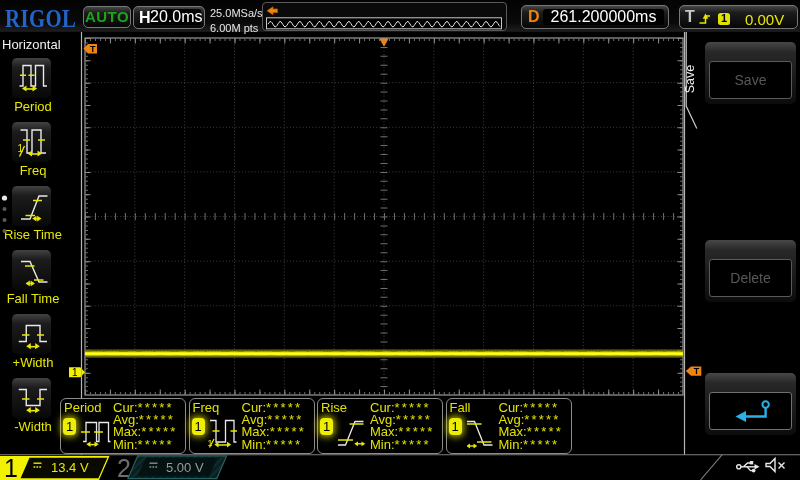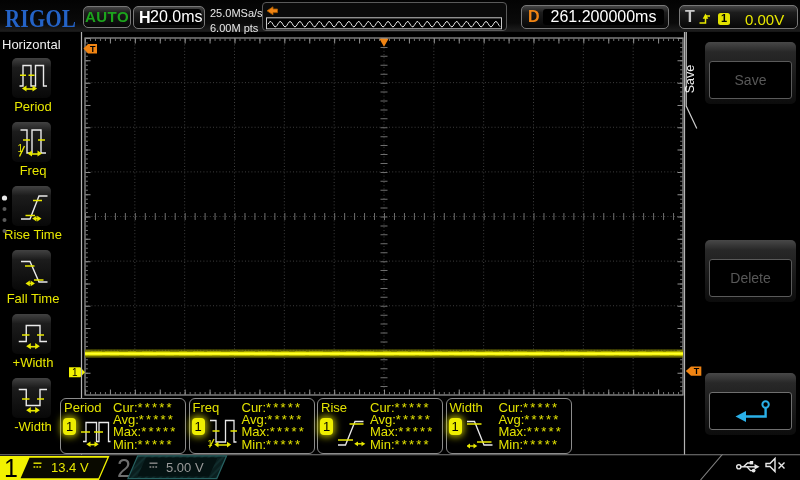--- a/index.html
+++ b/index.html
@@ -238,21 +238,21 @@
 <svg width="32" height="34" style="position:absolute;left:20px;top:17px">
         <path d="M0,29 H7.5 L17,5.5 H25.5" fill="none" stroke="#e9e9e9" stroke-width="1.3"></path>
         <path d="M0,24 H15 M11.5,8 H25.5" stroke="#e8e800" stroke-width="1.4"></path>
         <path d="M18.5,27.8 H25" stroke="#e8e800" stroke-width="1.4"></path>
         <path d="M20,25.4 l-3.8,2.4 l3.8,2.4 z" fill="#e8e800"></path>
         <path d="M23.5,25.4 l3.8,2.4 l-3.8,2.4 z" fill="#e8e800"></path>
       </svg>
 <div class="mpv">Cur:<span class="st">*****</span><br>Avg:<span class="st">*****</span><br>Max:<span class="st">*****</span><br>Min:<span class="st">*****</span></div>
     </div>
 <div class="mpan" style="left:445.5px">
-<div class="mpt">Width</div>
+<div class="mpt">Fall</div>
       <div class="mpb">1</div>
 <svg width="32" height="34" style="position:absolute;left:20px;top:17px">
         <path d="M0,5.5 H7.5 L17,29 H25.5" fill="none" stroke="#e9e9e9" stroke-width="1.3"></path>
         <path d="M0,8 H14.5 M10,26 H24.5" stroke="#e8e800" stroke-width="1.4"></path>
         <path d="M1.5,30 H8" stroke="#e8e800" stroke-width="1.4"></path>
         <path d="M3,27.6 l-3.8,2.4 l3.8,2.4 z" fill="#e8e800"></path>
         <path d="M6.5,27.6 l3.8,2.4 l-3.8,2.4 z" fill="#e8e800"></path>
       </svg>
 <div class="mpv">Cur:<span class="st">*****</span><br>Avg:<span class="st">*****</span><br>Max:<span class="st">*****</span><br>Min:<span class="st">*****</span></div>
     </div>

